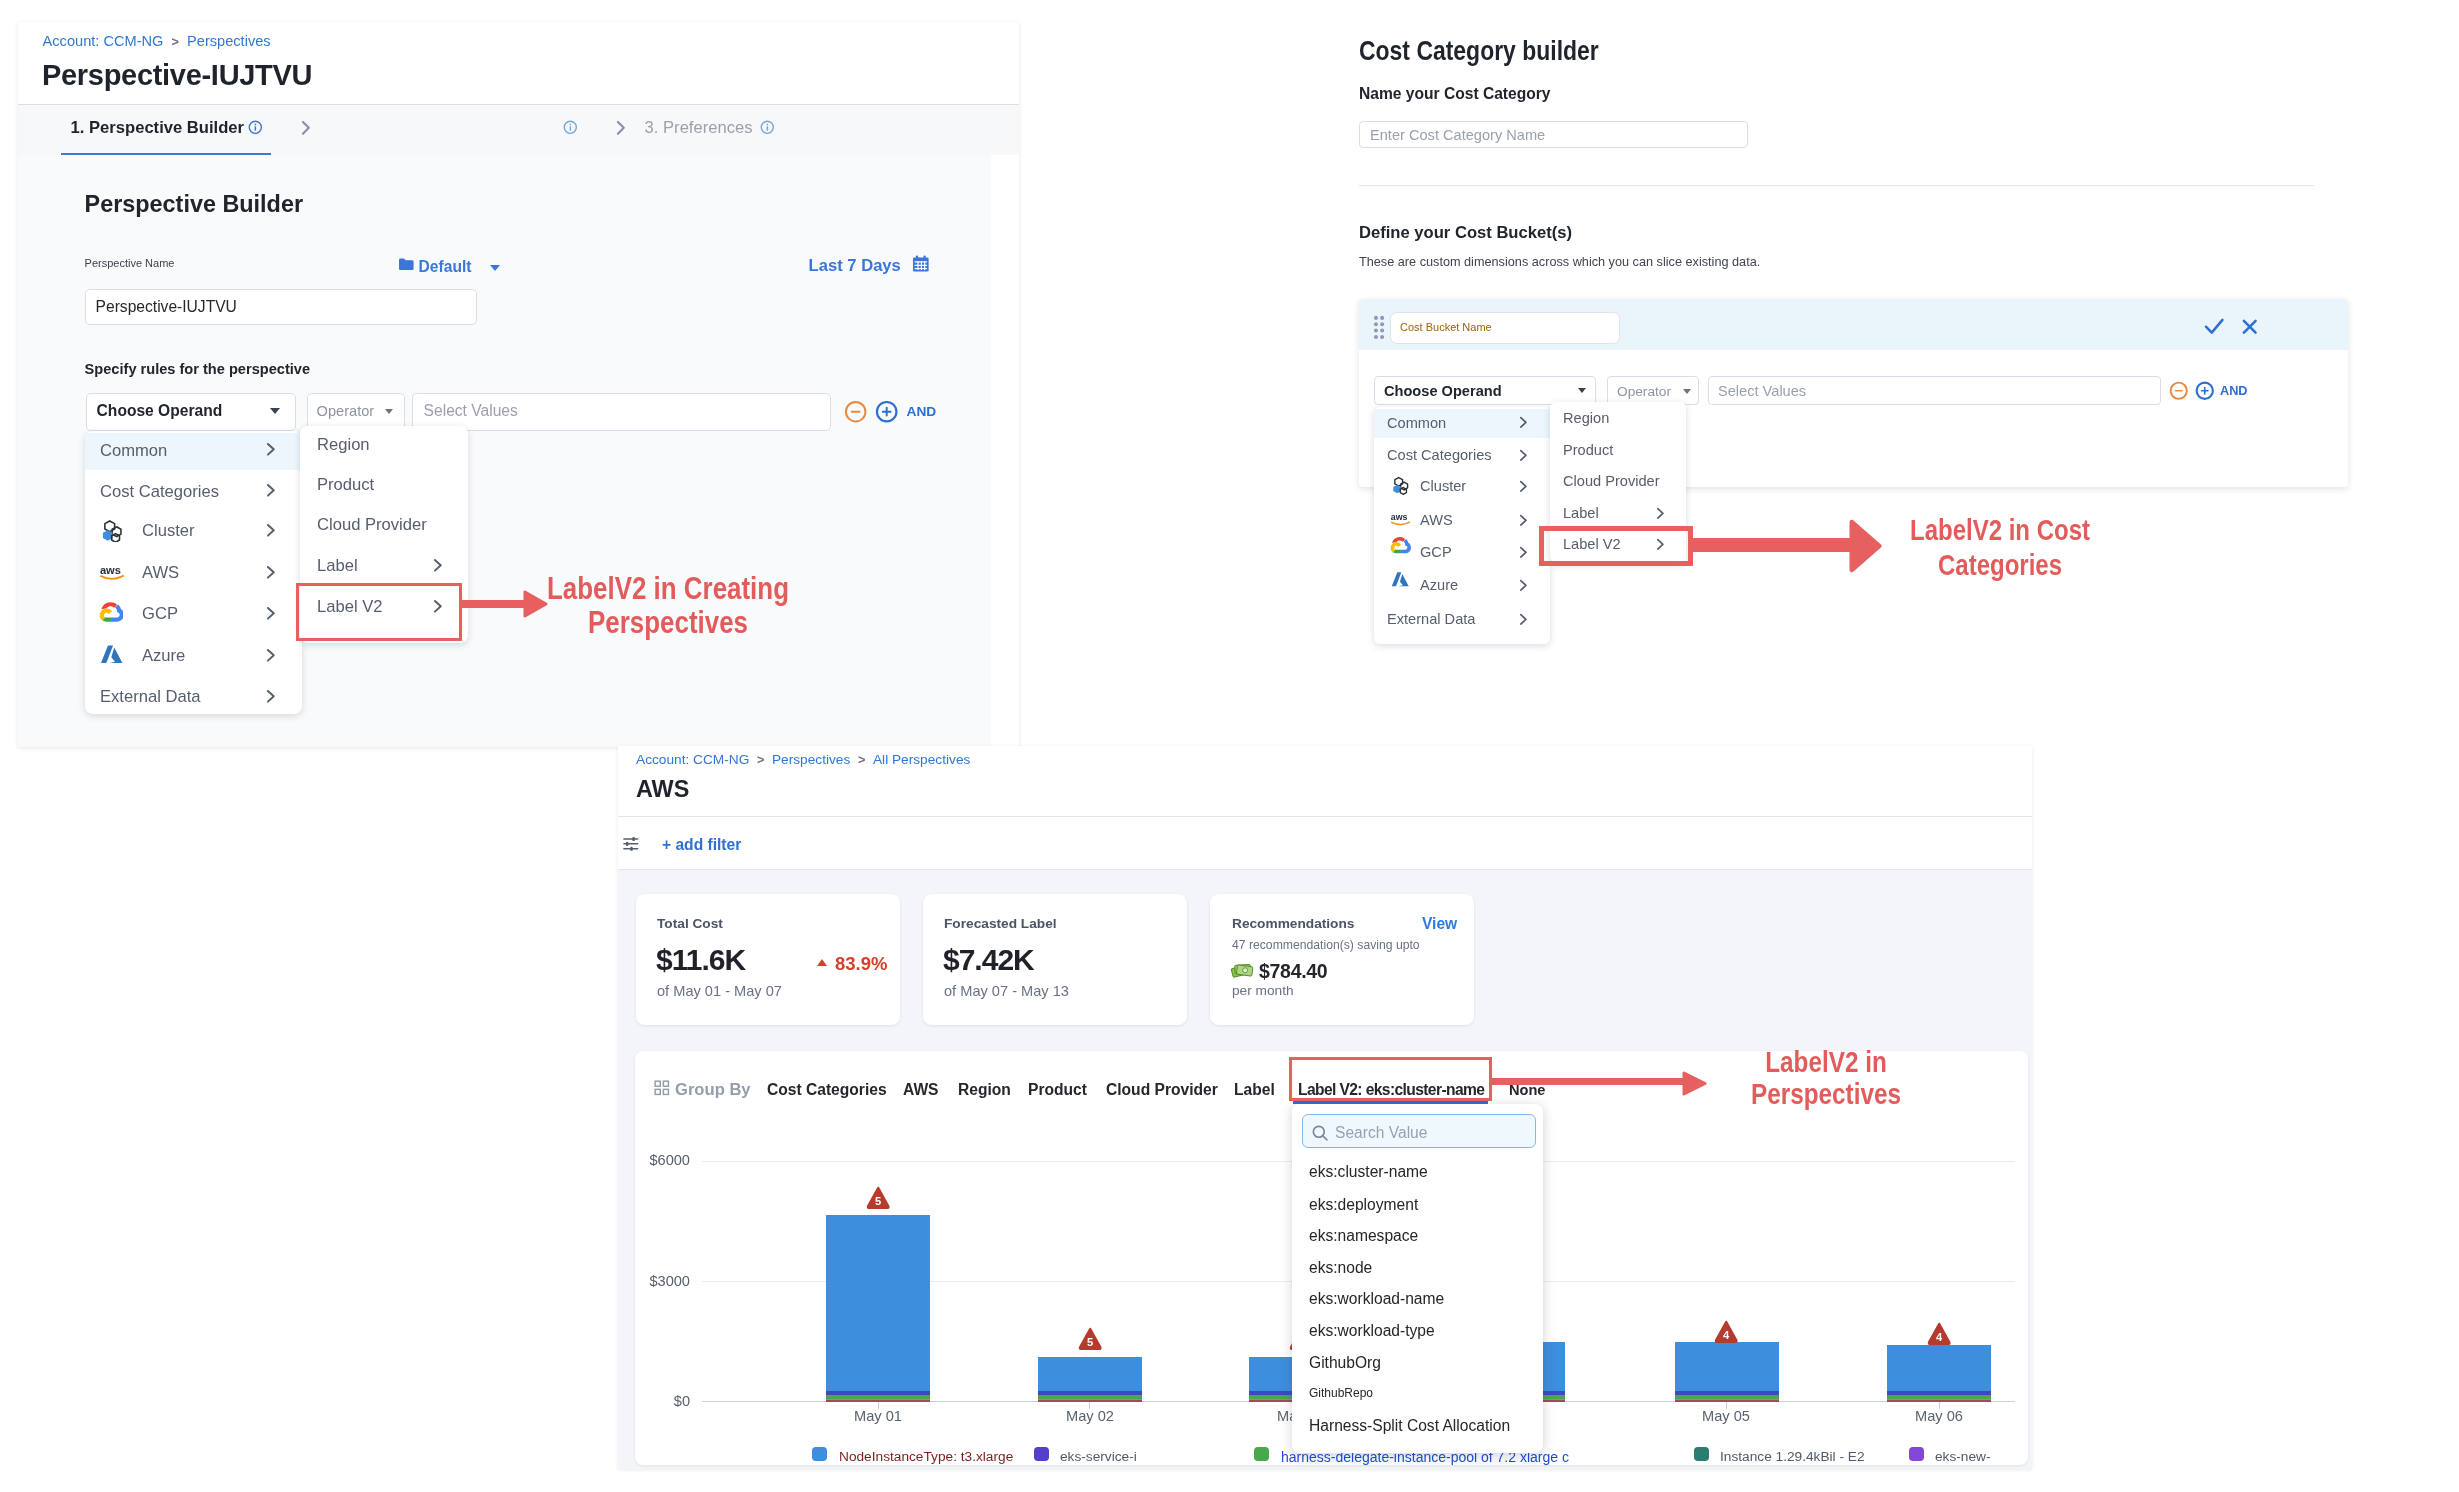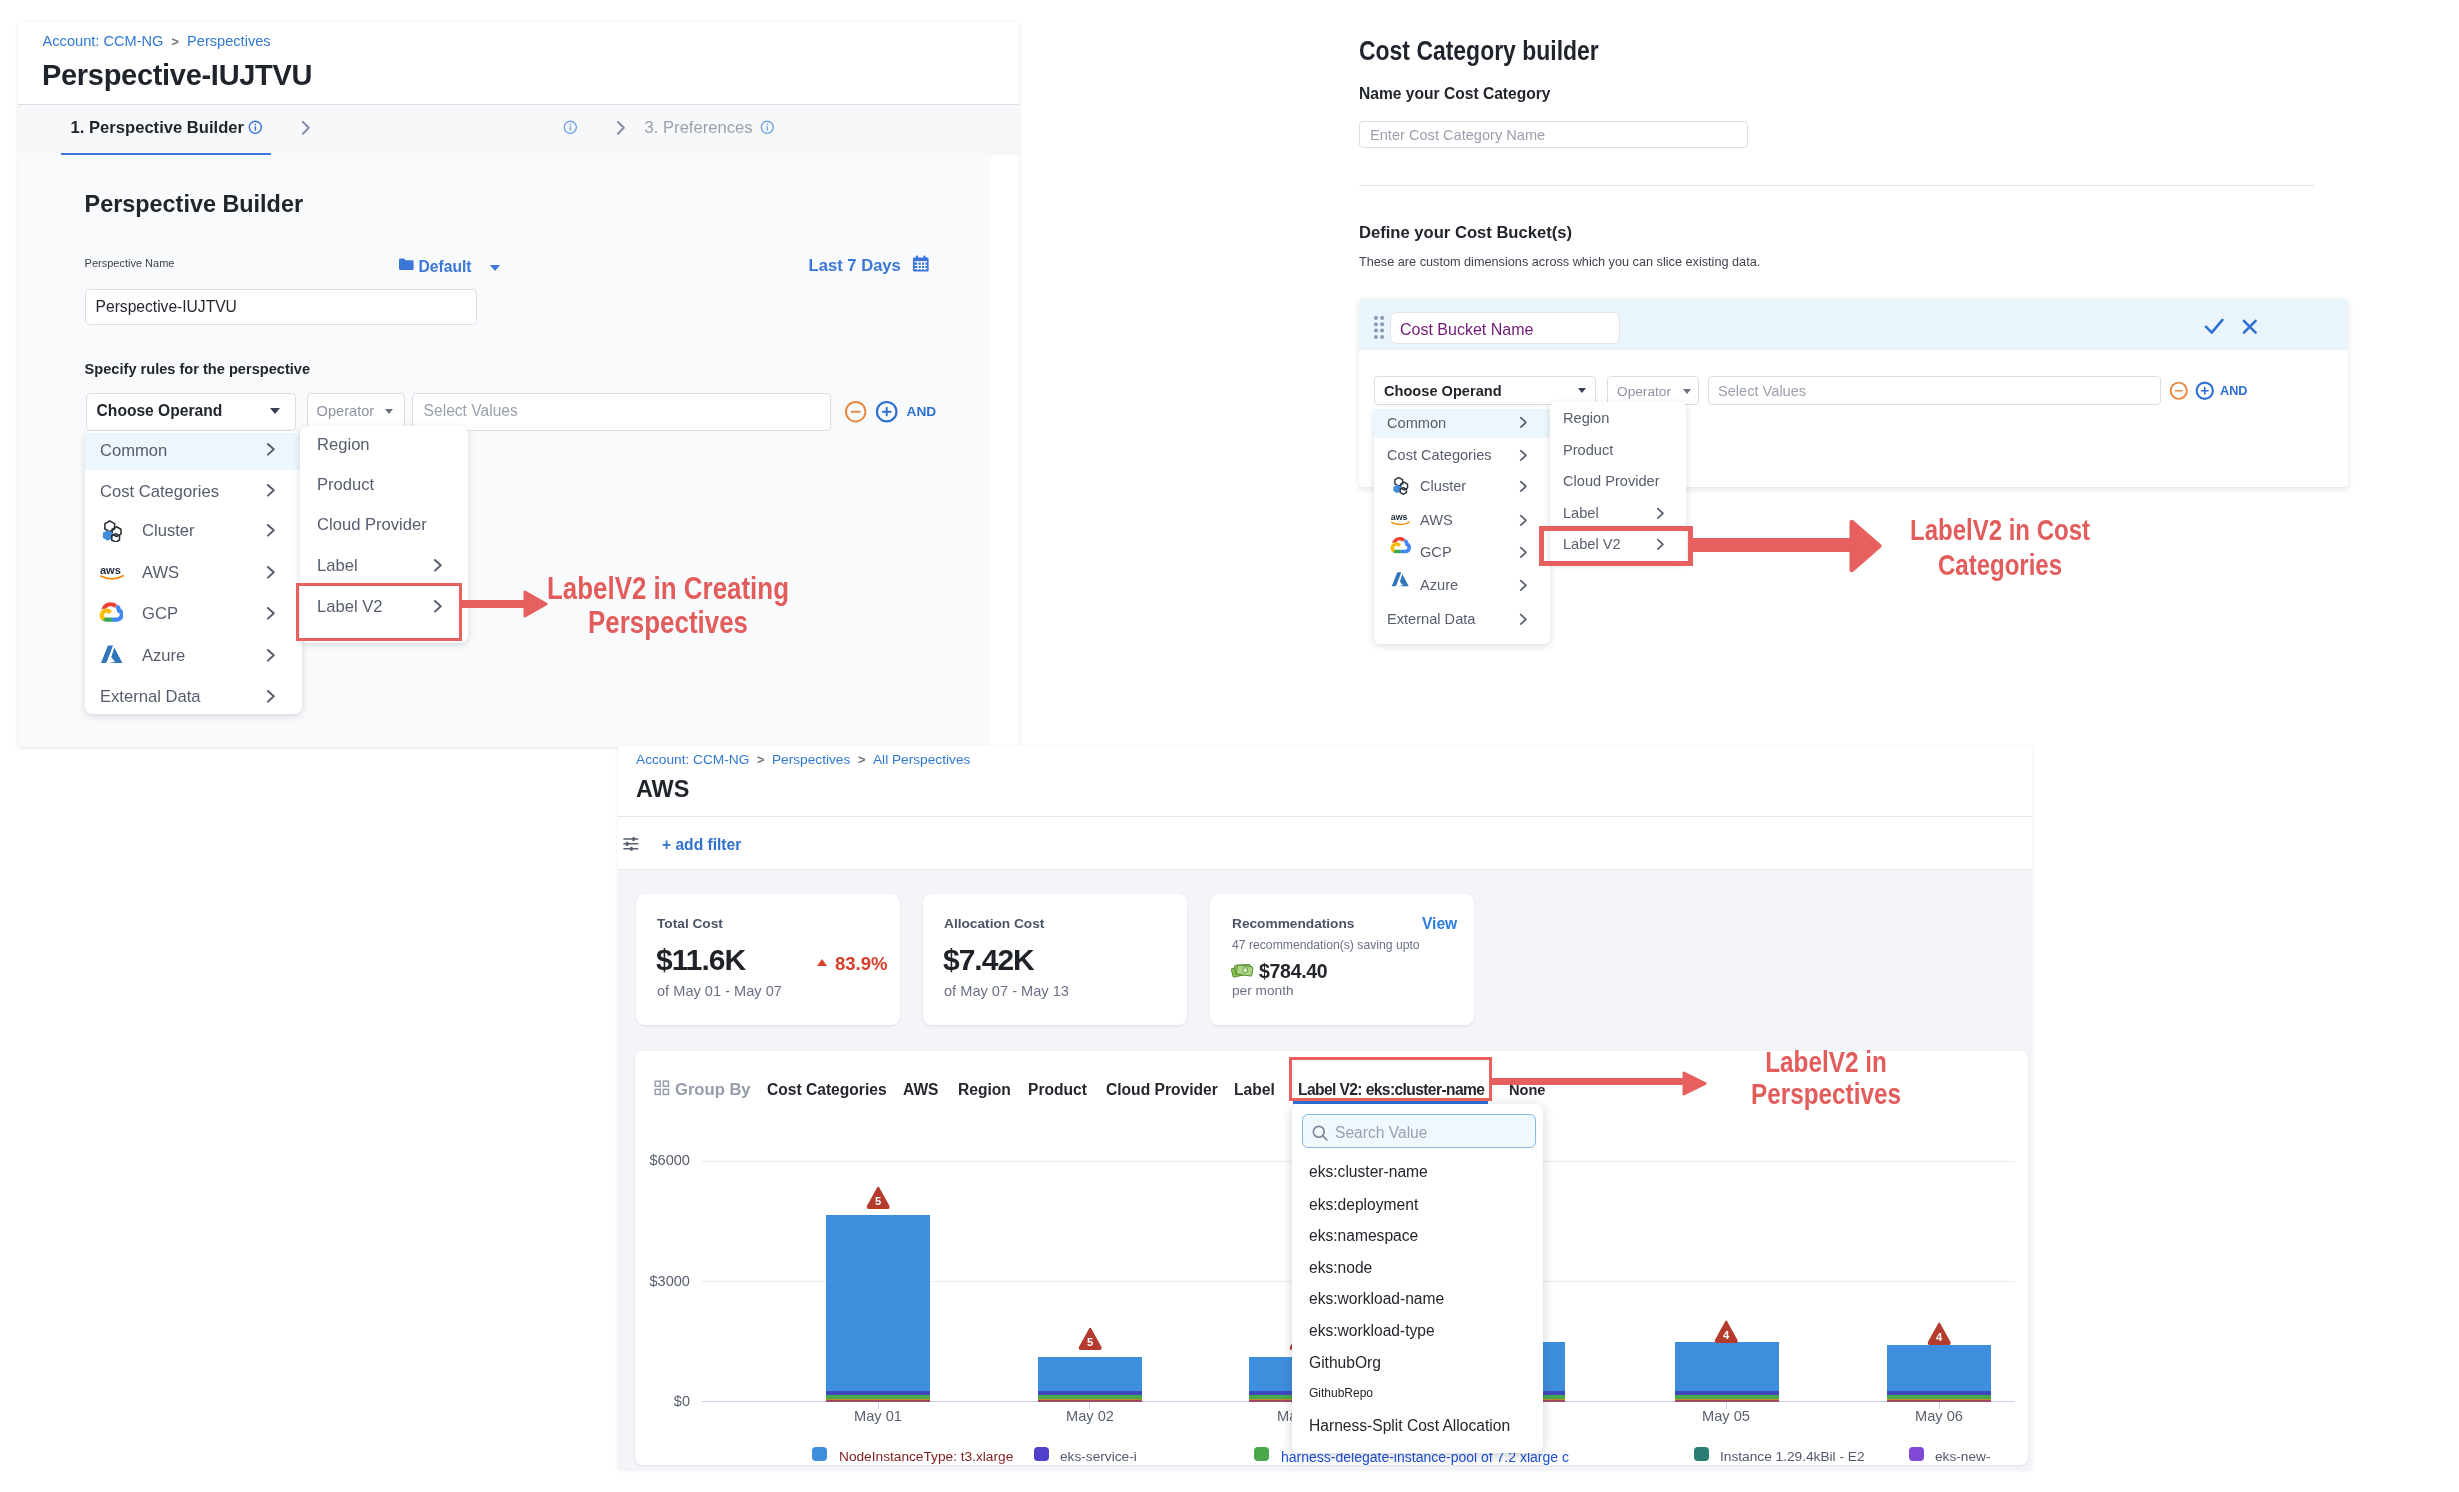--- a/index.html
+++ b/index.html
@@ -190,21 +190,21 @@
           <circle cx="9.4" cy="3" r="2.1"></circle>
           <circle cx="3" cy="9.6" r="2.1"></circle>
           <circle cx="9.4" cy="9.6" r="2.1"></circle>
           <circle cx="3" cy="16.2" r="2.1"></circle>
           <circle cx="9.4" cy="16.2" r="2.1"></circle>
           <circle cx="3" cy="22.8" r="2.1"></circle>
           <circle cx="9.4" cy="22.8" r="2.1"></circle>
         </g>
       </svg></div>
 <div class="abs" style="left:1390px; top:312px; width:230px; height:32px; background:#fff; border:1px solid #dfe2ea; border-radius:6.8px;"></div>
-<div class="abs" style="left:1400px; top:321px; font-size:16px; color:#701a75;">Cost Bucket Name</div>
+<div class="abs" style="left:1400px; top:321px; font-size:11px; color:#a16207;">Cost Bucket Name</div>
 <div class="abs" style="left:2203px; top:315px;"><svg width="22.4" height="21.5" viewBox="0 0 23 22">
         <polyline points="3,12 9,18 20,5" fill="none" stroke="#2d6fd3" stroke-width="2.6" stroke-linecap="round" stroke-linejoin="round"></polyline>
       </svg></div>
 <div class="abs" style="left:2240px; top:317px;"><svg width="19.5" height="19.5" viewBox="0 0 20 20">
         <line x1="4" y1="4" x2="16" y2="16" stroke="#2d6fd3" stroke-width="2.6" stroke-linecap="round"></line>
         <line x1="16" y1="4" x2="4" y2="16" stroke="#2d6fd3" stroke-width="2.6" stroke-linecap="round"></line>
       </svg></div>
 
 <div class="abs sel" style="left:1374px; top:376px; width:222px; height:29px; border-radius:3.9px;"></div>
 <div class="abs" style="left:1384px; top:383px; font-size:14.6px; font-weight:bold; color:#21252c;">Choose Operand</div>
@@ -317,21 +317,21 @@
 <div class="abs" style="left:618px; top:869px; width:1414px; height:600px; background:#f3f5f9; border-top:1px solid #e6e9ef;"></div>
 
 <div class="abs" style="left:636px; top:894px; width:264px; height:131px; background:#fff; border-radius:8.8px; box-shadow:0 1px 2.9px rgba(40,50,70,0.10);"></div>
 <div class="abs" style="left:923px; top:894px; width:264px; height:131px; background:#fff; border-radius:8.8px; box-shadow:0 1px 2.9px rgba(40,50,70,0.10);"></div>
 <div class="abs" style="left:1210px; top:894px; width:264px; height:131px; background:#fff; border-radius:8.8px; box-shadow:0 1px 2.9px rgba(40,50,70,0.10);"></div>
 <div class="abs" style="left:657px; top:916px; font-size:13.7px; font-weight:bold; color:#4d5366;">Total Cost</div>
 <div class="abs" style="left:656px; top:943px; font-size:30px; font-weight:bold; color:#1f2228; letter-spacing:-1px;">$11.6K</div>
 <div class="abs" style="left:817px; top:959px; width:0; height:0; border-left:5.4px solid transparent; border-right:5.4px solid transparent; border-bottom:7.8px solid #d6402b;"></div>
 <div class="abs" style="left:835px; top:953px; font-size:18.5px; font-weight:bold; color:#d6402b;">83.9%</div>
 <div class="abs" style="left:657px; top:983px; font-size:14.6px; color:#6a7186;">of May 01 - May 07</div>
-<div class="abs" style="left:944px; top:916px; font-size:13.7px; font-weight:bold; color:#4d5366;">Allocation Cost</div>
+<div class="abs" style="left:944px; top:916px; font-size:13.7px; font-weight:bold; color:#4d5366;">Forecasted Label</div>
 <div class="abs" style="left:943px; top:943px; font-size:30px; font-weight:bold; color:#1f2228; letter-spacing:-1px;">$7.42K</div>
 <div class="abs" style="left:944px; top:983px; font-size:14.6px; color:#6a7186;">of May 07 - May 13</div>
 <div class="abs" style="left:1232px; top:916px; font-size:13.7px; font-weight:bold; color:#4d5366;text-align:right;">Recommendations</div>
 <div class="abs" style="left:1422px; top:915px; font-size:15.6px; font-weight:bold; color:#2e7ce2;">View</div>
 <div class="abs" style="left:1232px; top:938px; font-size:12.2px; color:#6a7186;">47 recommendation(s) saving upto</div>
 <div class="abs" style="left:1231px; top:960px;"><svg width="23.4" height="19.5" viewBox="0 0 24 20">
         <g>
           <rect x="1" y="7" width="16" height="9" rx="1.5" fill="#8bc34a" stroke="#558b2f" stroke-width="1" transform="rotate(-14 9 11.5)"></rect>
           <rect x="4" y="5" width="16" height="9" rx="1.5" fill="#9ccc65" stroke="#558b2f" stroke-width="1" transform="rotate(-4 12 9.5)"></rect>
           <rect x="6" y="6" width="16" height="9.5" rx="1.5" fill="#aed581" stroke="#558b2f" stroke-width="1" transform="rotate(8 14 10.75)"></rect>

